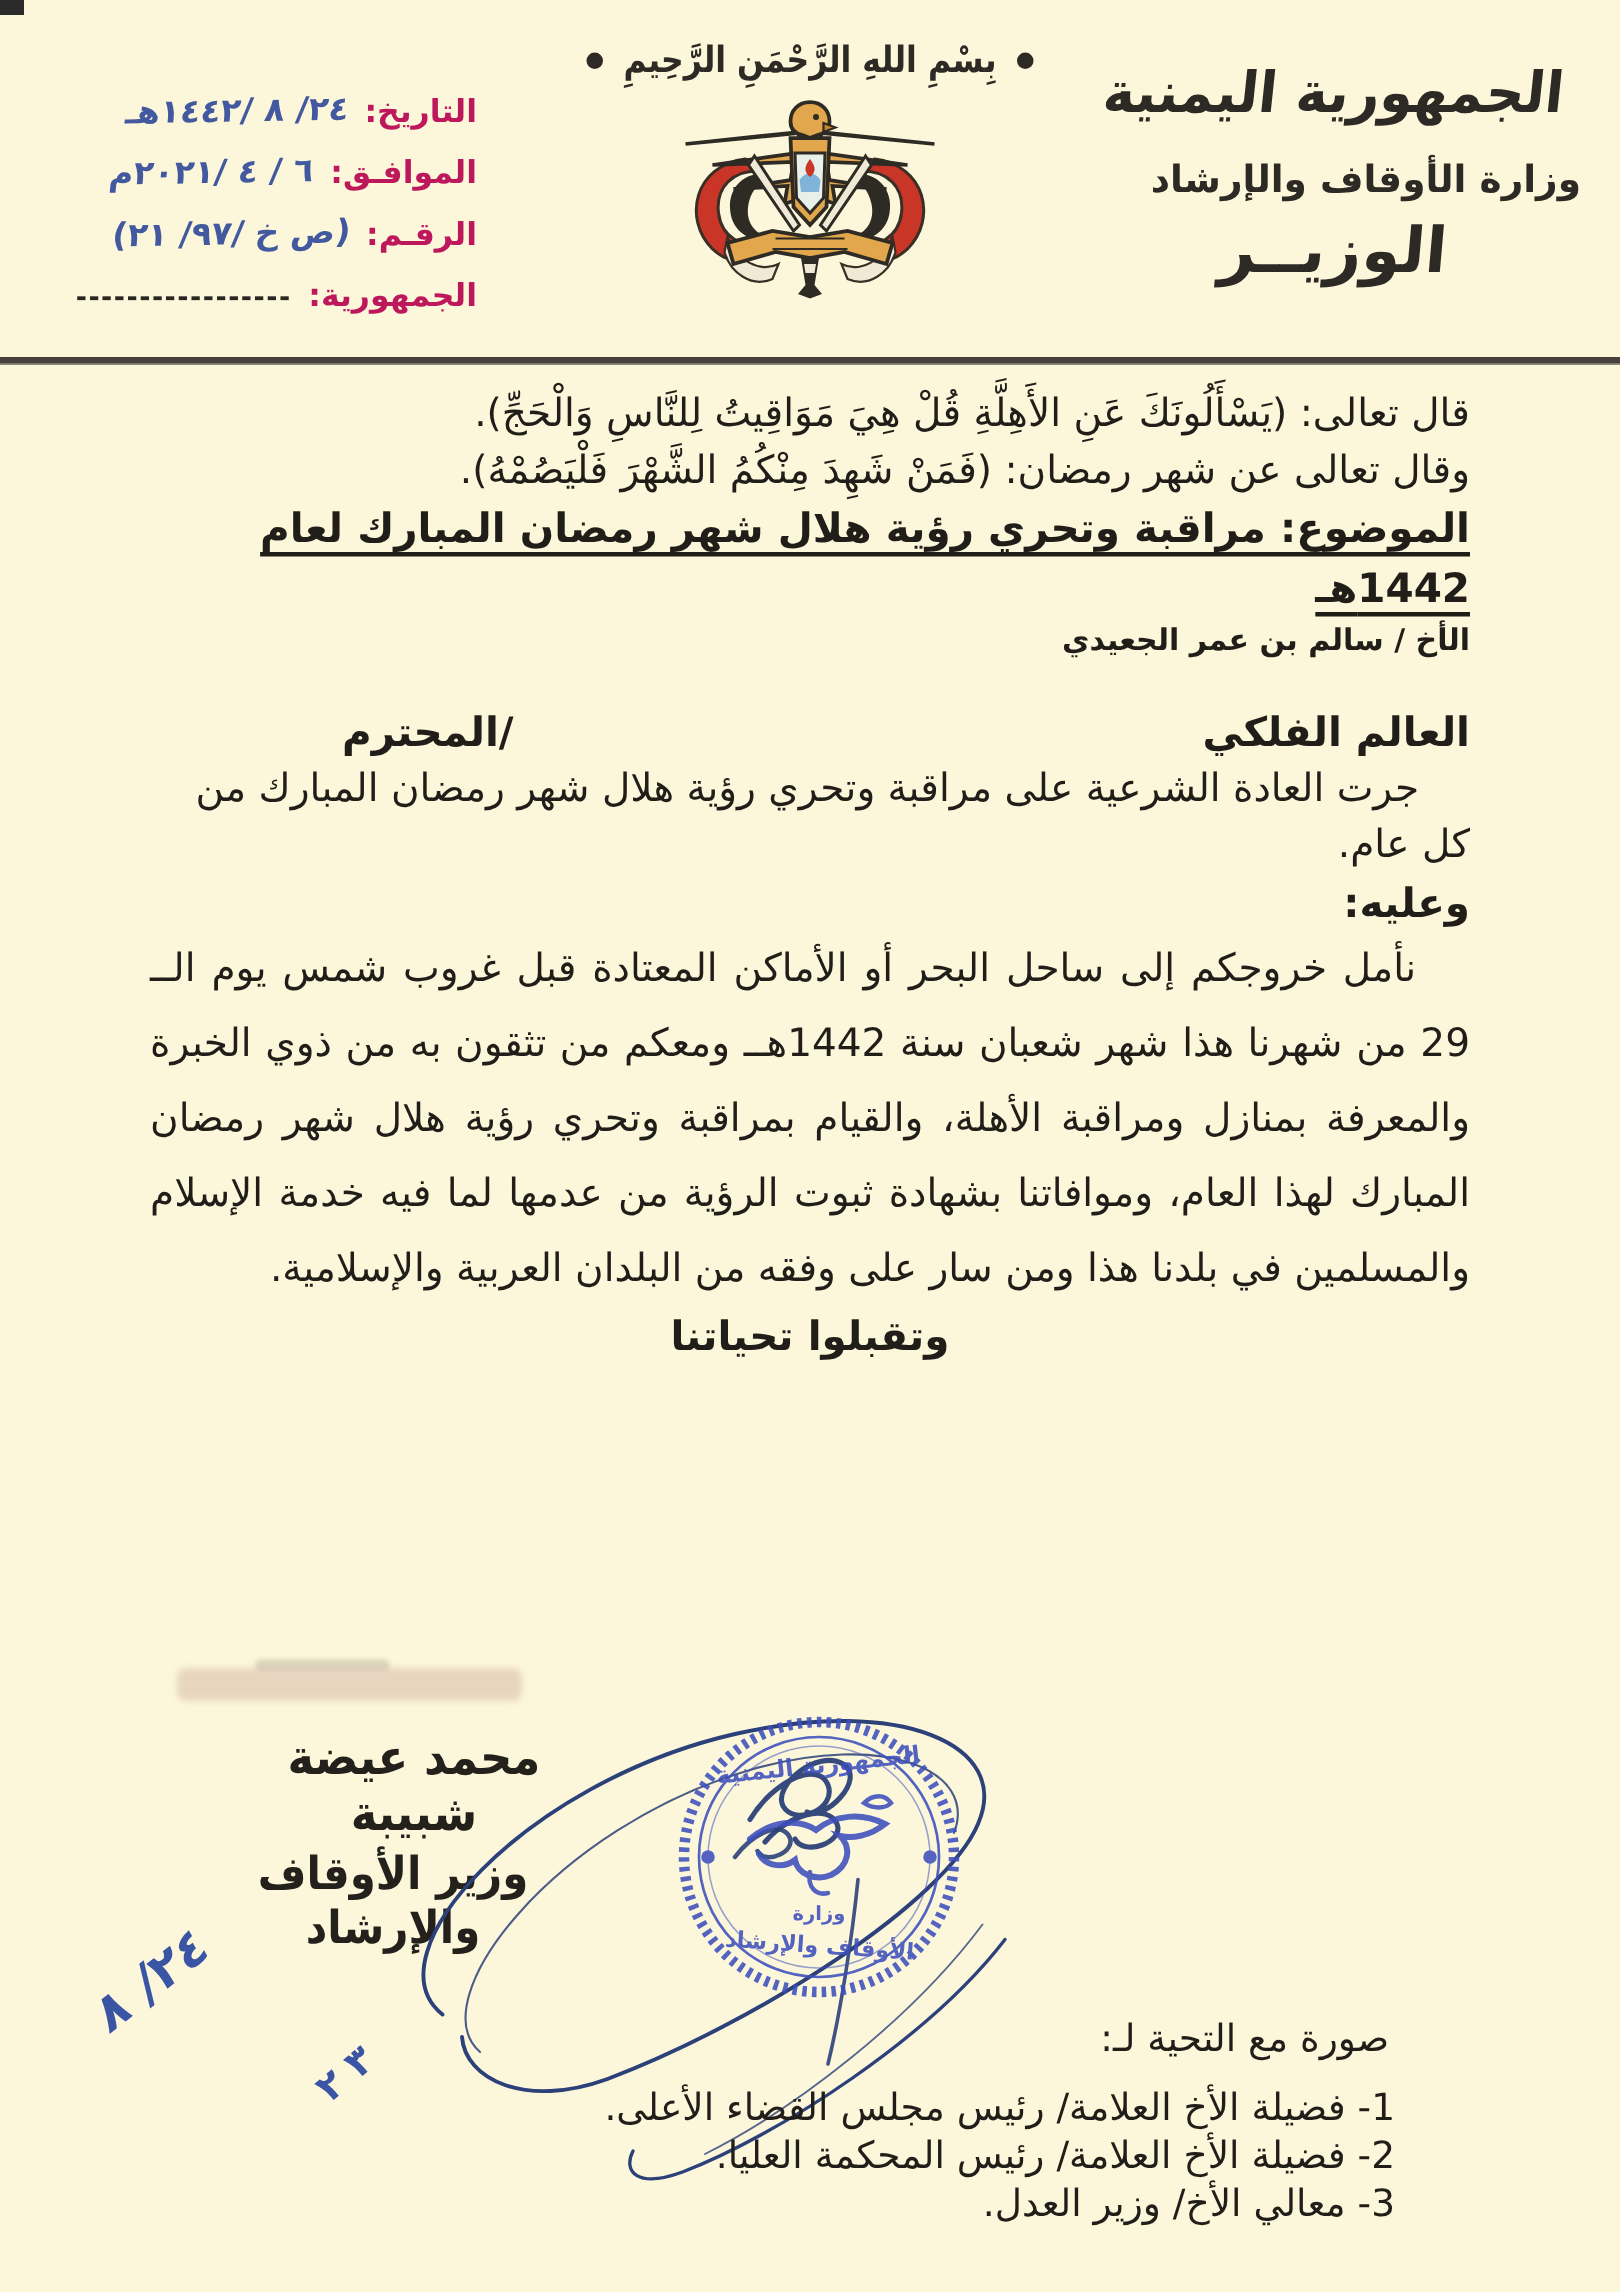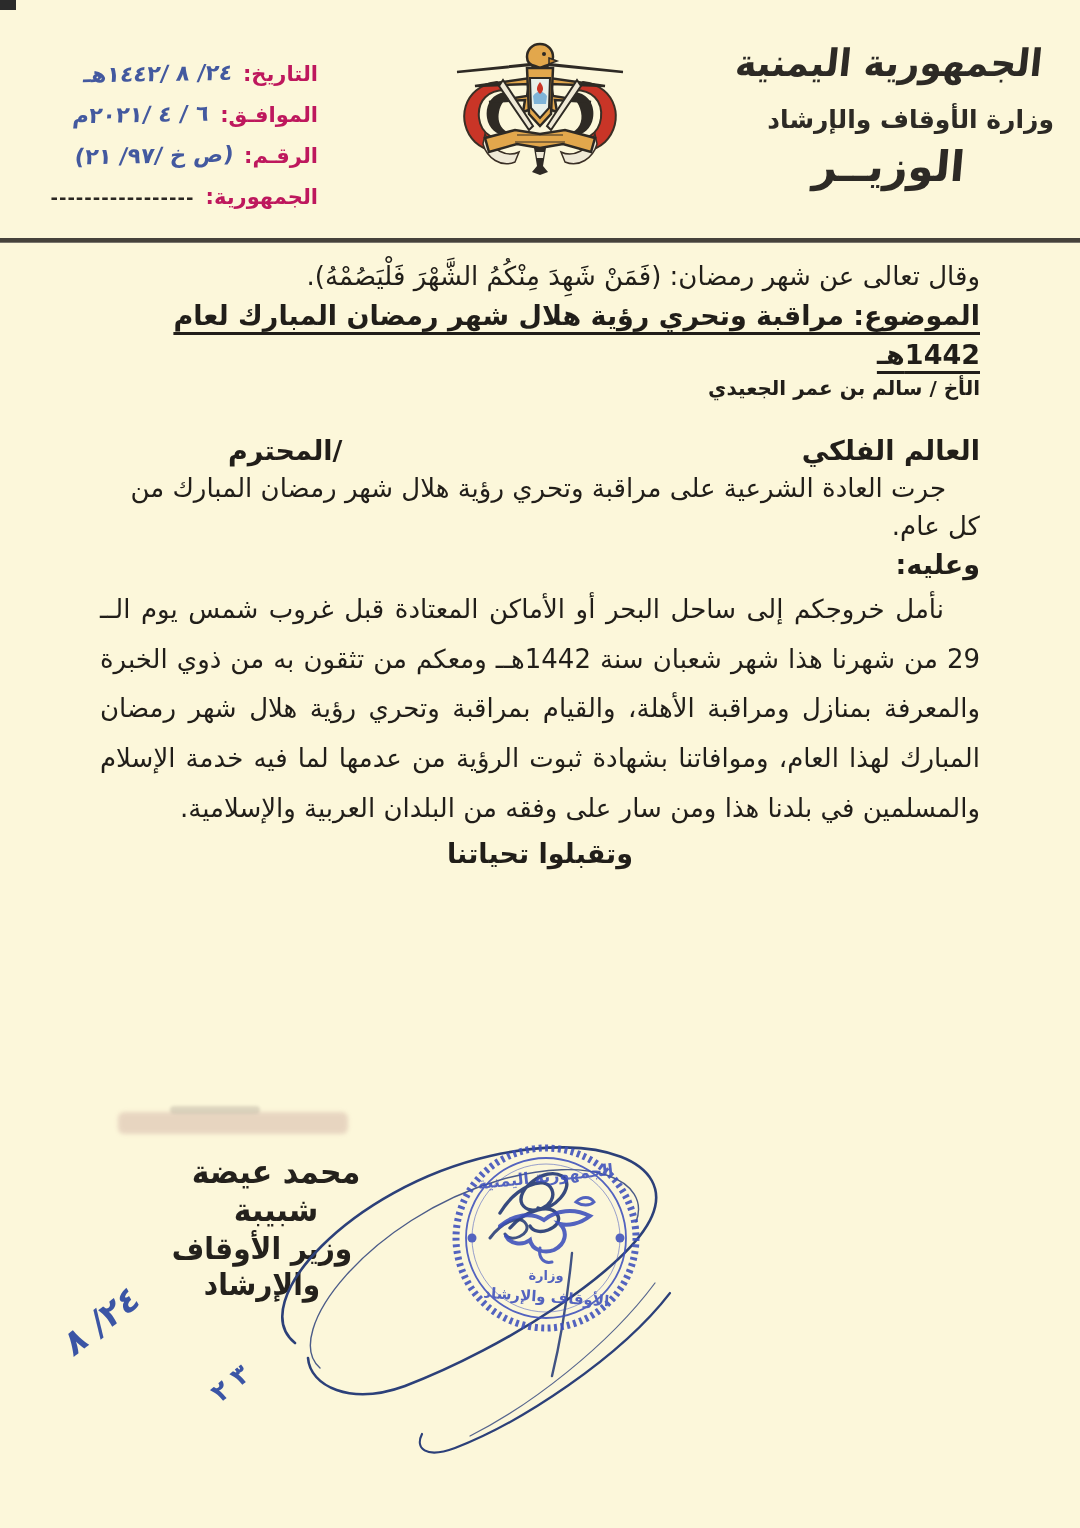--- a/index.html
+++ b/index.html
@@ -92,20 +92,25 @@
       <span class="lbl">الرقـم:</span>
       <span class="val">(ص خ /٩٧/ ٢١)</span>
     </div>
     <div class="row">
       <span class="lbl">الجمهورية:</span>
       <span class="val dashes">-----------------</span>
     </div>
   </div>
 
   <div class="hdr-center">
+    <div class="basmala-row">
+      <span class="basmala-dot"></span>
+      <span class="basmala">بِسْمِ اللهِ الرَّحْمَنِ الرَّحِيمِ</span>
+      <span class="basmala-dot"></span>
+    </div>
     <svg class="emblem" width="190" height="142" viewBox="0 0 190 142">
 
       <path d="M52,48 C18,52 10,88 30,108 C44,121 60,116 64,104 C50,108 36,100 34,84 C32,66 44,56 60,56 Z" fill="#c93527" stroke="#3a2f25" stroke-width="2"></path>
       <path d="M138,48 C172,52 180,88 160,108 C146,121 130,116 126,104 C140,108 154,100 156,84 C158,66 146,56 130,56 Z" fill="#c93527" stroke="#3a2f25" stroke-width="2"></path>
       <path d="M60,58 C46,60 40,72 42,84 C44,97 56,104 66,100 C56,96 52,88 54,78 C56,68 62,62 70,62 Z" fill="#2e2a24"></path>
       <path d="M130,58 C144,60 150,72 148,84 C146,97 134,104 124,100 C134,96 138,88 136,78 C134,68 128,62 120,62 Z" fill="#2e2a24"></path>
       <path d="M40,100 C46,116 62,124 74,118 L70,128 C56,134 42,124 38,110 Z" fill="#efe9d6" stroke="#3a2f25" stroke-width="1.5"></path>
       <path d="M150,100 C144,116 128,124 116,118 L120,128 C134,134 148,124 152,110 Z" fill="#efe9d6" stroke="#3a2f25" stroke-width="1.5"></path>
 
       <path d="M12,38 L88,30 L86,44 L30,52 L84,50 L82,62 L44,68 L80,66 L78,78 L95,72 L95,30 Z" fill="#e2a74c" stroke="#2e2a24" stroke-width="2.5"></path>
@@ -133,20 +138,21 @@
 
   <div class="hdr-org">
     <div class="org-country">الجمهورية اليمنية</div>
     <div class="org-ministry">وزارة الأوقاف والإرشاد</div>
     <div class="org-office">الوزيــر</div>
   </div>
 
   <div class="rule"></div>
 
   <div class="body">
+    <p class="verse1">قال تعالى: (يَسْأَلُونَكَ عَنِ الأَهِلَّةِ قُلْ هِيَ مَوَاقِيتُ لِلنَّاسِ وَالْحَجِّ).</p>
     <p class="verse2">وقال تعالى عن شهر رمضان: (فَمَنْ شَهِدَ مِنْكُمُ الشَّهْرَ فَلْيَصُمْهُ).</p>
     <p class="subject">الموضوع: مراقبة وتحري رؤية هلال شهر رمضان المبارك لعام 1442هـ</p>
     <p class="addressee">الأخ / سالم بن عمر الجعيدي</p>
     <div class="role-row">
       <span>العالم الفلكي</span>
       <span>/المحترم</span>
     </div>
     <p class="intro">جرت العادة الشرعية على مراقبة وتحري رؤية هلال شهر رمضان المبارك من كل عام.</p>
     <p class="therefore">وعليه:</p>
     <p class="request">نأمل خروجكم إلى ساحل البحر أو الأماكن المعتادة قبل غروب شمس يوم الــ 29 من شهرنا هذا شهر شعبان سنة 1442هــ ومعكم من تثقون به من ذوي الخبرة والمعرفة بمنازل ومراقبة الأهلة، والقيام بمراقبة وتحري رؤية هلال شهر رمضان المبارك لهذا العام، وموافاتنا بشهادة ثبوت الرؤية من عدمها لما فيه خدمة الإسلام والمسلمين في بلدنا هذا ومن سار على وفقه من البلدان العربية والإسلامية.</p>
@@ -191,14 +197,22 @@
       </g>
 
       <text x="98" y="140" text-anchor="middle" font-size="13" font-weight="bold" fill="#3c4fbc" font-family="DejaVu Sans, sans-serif">وزارة</text>
       <text x="98" y="162" text-anchor="middle" font-size="15" font-weight="bold" fill="#3c4fbc" font-family="DejaVu Sans, sans-serif" transform="rotate(4 98 162)">الأوقاف والإرشاد</text>
     </g>
   </svg>
 
   <div class="hand-note">٢٤/ ٨</div>
   <div class="hand-note2">٣  ٢</div>
 
+  <div class="footer">
+    <div class="cc-heading">صورة مع التحية لـ:</div>
+    <ul class="cc-list">
+      <li>1- فضيلة الأخ العلامة/ رئيس مجلس القضاء الأعلى.</li>
+      <li>2- فضيلة الأخ العلامة/ رئيس المحكمة العليا.</li>
+      <li>3- معالي الأخ/ وزير العدل.</li>
+    </ul>
+  </div>
 
 </div>
 
 </body></html>

